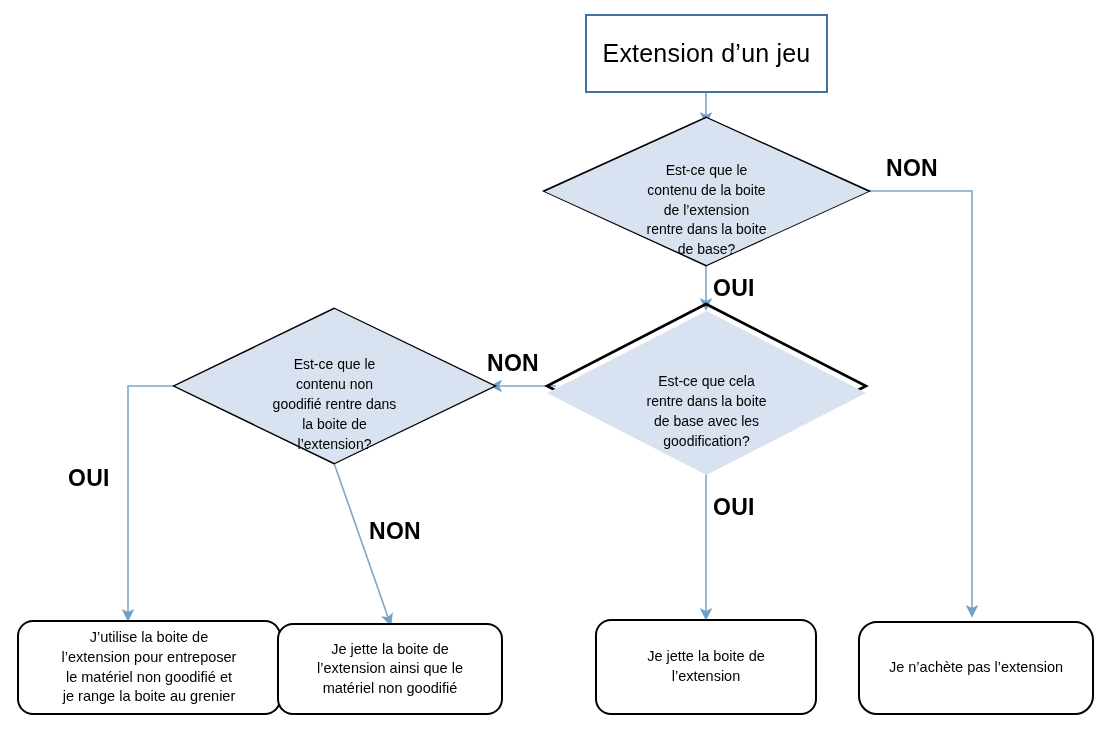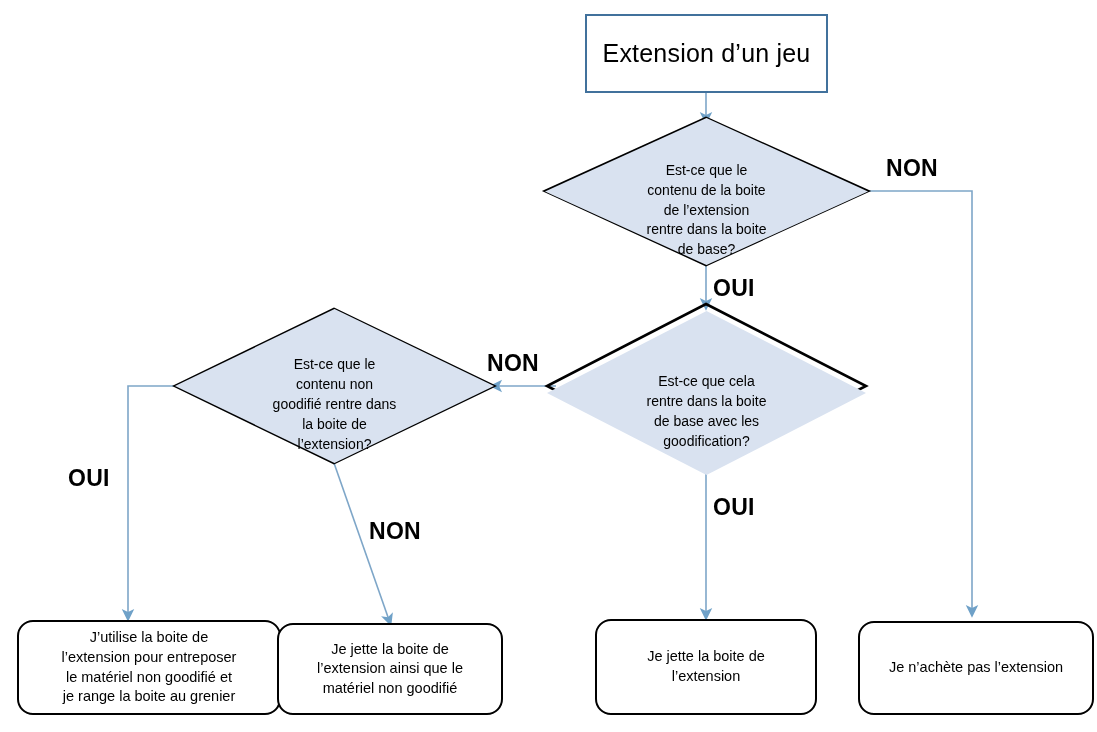--- a/index.html
+++ b/index.html
@@ -162,21 +162,21 @@
     <span style="white-space:pre-line;">Je jette la boite de
 l’extension ainsi que le
 matériel non goodifié</span>
   </div>
 
   <div class="node terminal-box" style="left:595px; top:619px; width:222px; height:96px;">
     <span style="white-space:pre-line;">Je jette la boite de
 l’extension</span>
   </div>
 
-  <div class="node terminal-box" style="left:858px; top:621px; width:236px; height:94px;">
+  <div class="node terminal-box" style="left:858px; top:621px; width:236px; height:94px;border-radius:19px;">
     <span style="white-space:pre-line;">Je n’achète pas l’extension</span>
   </div>
 
   <div class="edge-label" style="left:886px; top:155px;">NON</div>
 
   <div class="edge-label" style="left:713px; top:275px;">OUI</div>
 
   <div class="edge-label" style="left:487px; top:350px;">NON</div>
 
   <div class="edge-label" style="left:68px; top:465px;">OUI</div>

